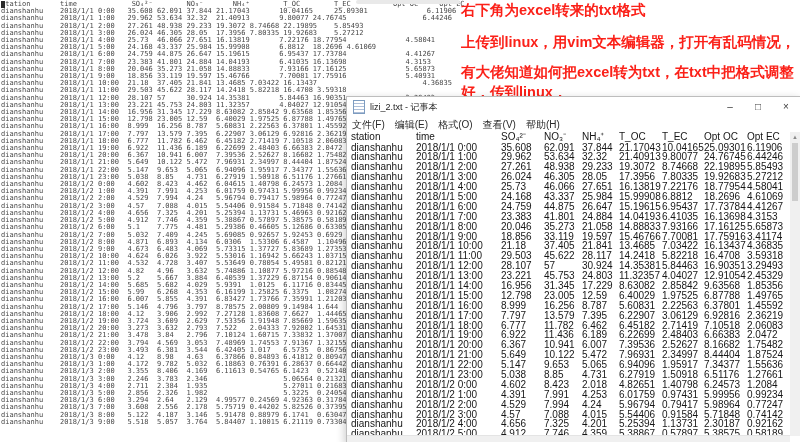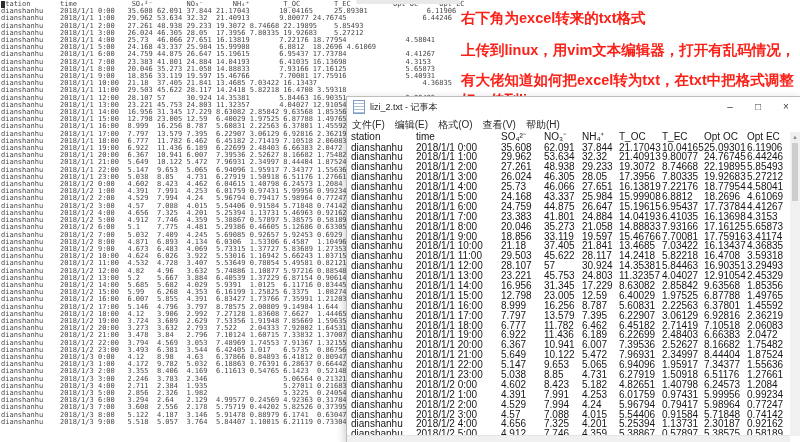--- a/index.html
+++ b/index.html
@@ -8,21 +8,21 @@
 
   
   .terminal{position:absolute;left:0;top:0;width:460px;height:442px;z-index:1;background:#fff;}
   .terminal pre{margin:0;padding:1px 0 0 1px;font-family:"DejaVu Sans Mono",monospace;
                 font-size:7px;line-height:7.2px;color:#474747;white-space:pre;}
   .cursor{position:absolute;left:1px;top:1px;width:4.3px;height:7px;background:#2b2b2b;}
 
   
   .annotation{position:absolute;left:461px;top:0;width:339px;z-index:2;color:#fb2119;
               font-weight:600;font-size:14.5px;}
-  .ann{position:absolute;left:0;white-space:nowrap;margin-top:8px;}
+  .ann{position:absolute;left:0;white-space:nowrap;}
   .ann.l1{top:1px;}
   .ann.l2{top:33px;}
   .ann.l34{top:63px;line-height:19.5px;white-space:normal;width:345px;}
 
   
   .topfrag{position:absolute;left:356px;top:0;width:104px;height:4px;background:#e9e9e9;
            border-radius:2px;z-index:3;}
 
   
   .notepad{position:absolute;left:346px;top:96px;width:453px;height:346px;background:#fff;
@@ -411,21 +411,21 @@
             <div>6.27919</div>
             <div>1.50918</div>
             <div>6.51176</div>
             <div>1.27661</div>
           </div>
           <div class="np-row">
             <div>dianshanhu</div>
             <div>2018/1/2 0:00</div>
             <div>4.602</div>
             <div>8.423</div>
-            <div>5.182</div>
+            <div>2.018</div>
             <div>4.82651</div>
             <div>1.40798</div>
             <div>6.24573</div>
             <div>1.2084</div>
           </div>
           <div class="np-row">
             <div>dianshanhu</div>
             <div>2018/1/2 1:00</div>
             <div>4.391</div>
             <div>7.991</div>

